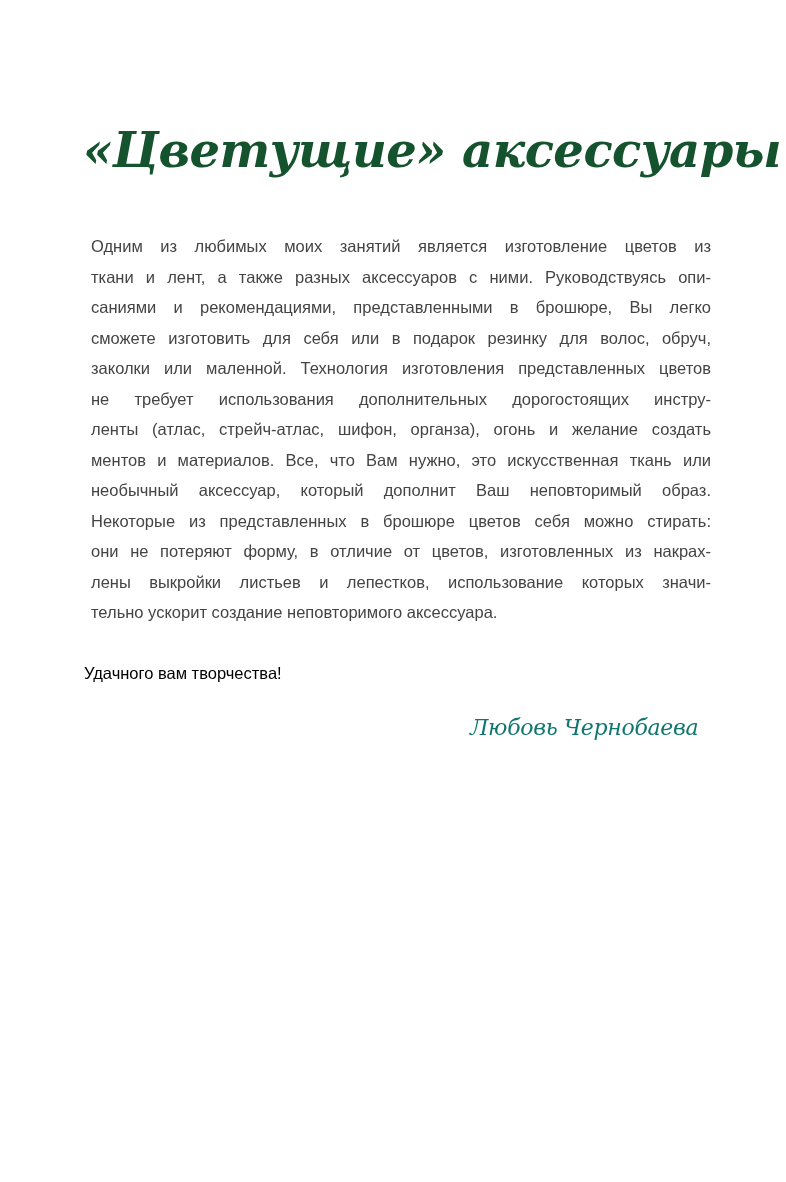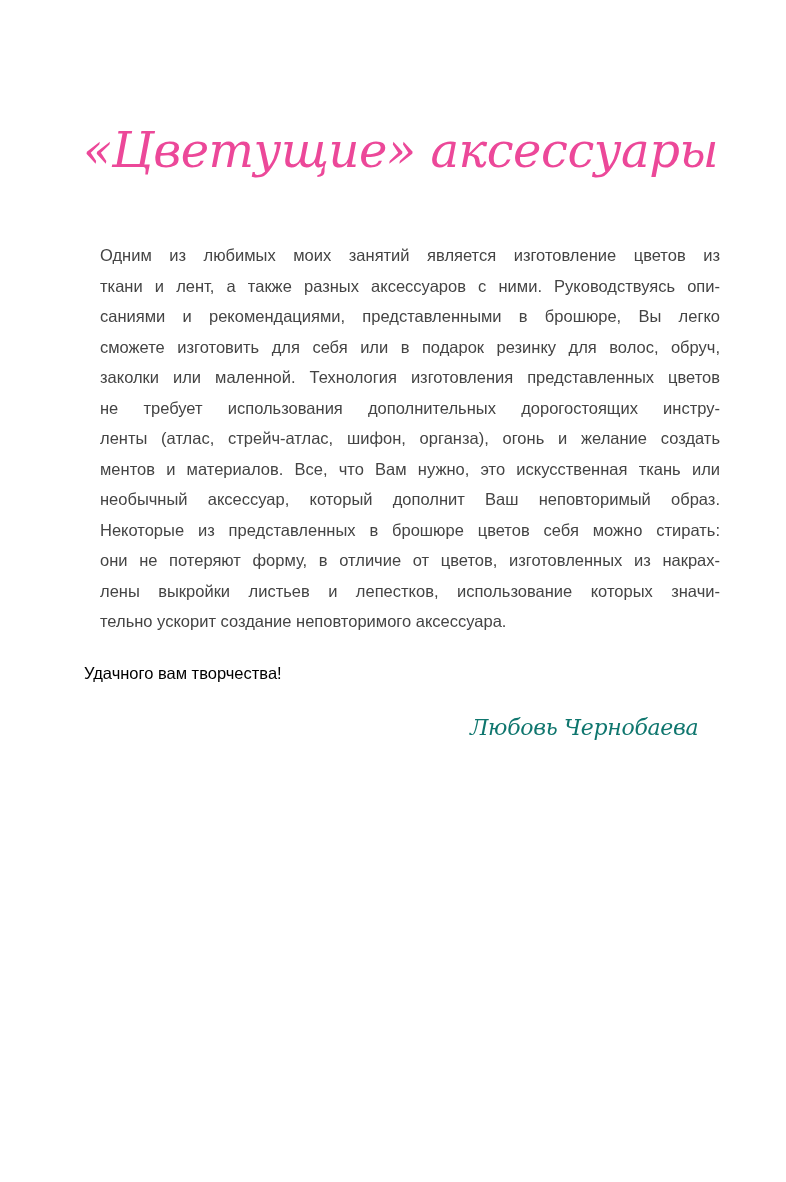--- a/index.html
+++ b/index.html
@@ -31,21 +31,21 @@
       font-size: 48px;
       line-height: 64px;
       letter-spacing: -0.5px;
       white-space: nowrap;
     }
     .body-text {
       position: absolute;
       left: 84px;
       top: 224px;
       width: 620px;
-      margin: 16px;
+      margin: 7px;
       font-family: "Liberation Sans", "DejaVu Sans", sans-serif;
       font-size: 16.5px;
       line-height: 30.5px;
       color: #444444;
     }
     .body-text .line {
       display: block;
       white-space: nowrap;
       text-align: justify;
       text-align-last: justify;
@@ -75,21 +75,21 @@
       line-height: 40px;
       color: #0f766e;
       letter-spacing: -0.3px;
       white-space: nowrap;
     }
   </style>
 </head>
 <body>
 
 <div class="page">
-  <h1 class="title" style="color:#ec4899;">«Цветущие» аксессуары</h1>
+  <h1 class="title" style="color:#14532d;font-weight:bold;">«Цветущие» аксессуары</h1>
 
   <div class="body-text">
     <span class="line">Одним из любимых моих занятий является изготовление цветов из</span>
     <span class="line">ткани и лент, а также разных аксессуаров с ними. Руководствуясь опи-</span>
     <span class="line">саниями и рекомендациями, представленными в брошюре, Вы легко</span>
     <span class="line">сможете изготовить для себя или в подарок резинку для волос, обруч,</span>
     <span class="line">заколки или маленной. Технология изготовления представленных цветов</span>
     <span class="line">не требует использования дополнительных дорогостоящих инстру-</span>
     <span class="line">ленты (атлас, стрейч-атлас, шифон, органза), огонь и желание создать</span>
     <span class="line">ментов и материалов. Все, что Вам нужно, это искусственная ткань или</span>

